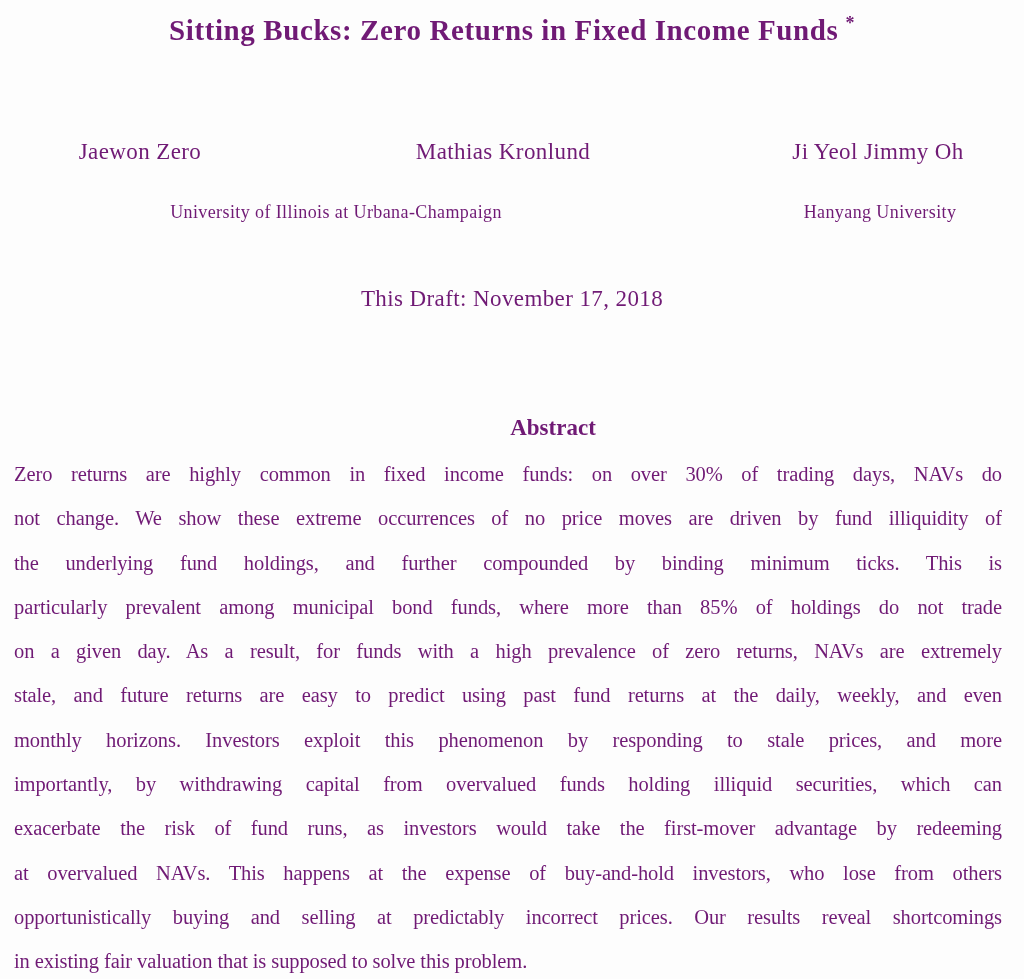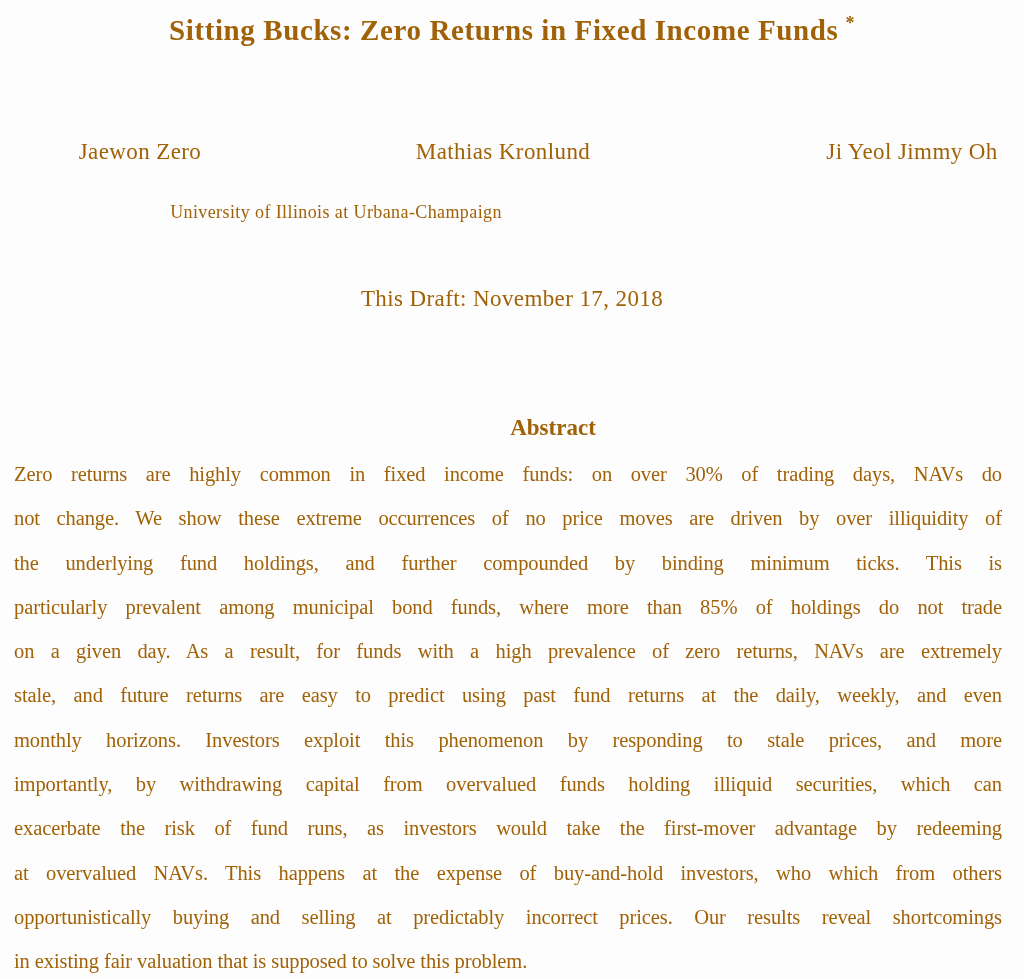--- a/index.html
+++ b/index.html
@@ -1,21 +1,21 @@
 <!DOCTYPE html>
 <html><head>
 <meta charset="utf-8">
 <style>
   html, body { margin: 0; padding: 0; background: #ffffff; }
   .page {
     position: relative;
     width: 1024px;
     height: 979px;
     background: #fdfdfd;
-    color: #a16207;
+    color: #701a75;
     font-family: "Liberation Serif", serif;
     overflow: hidden;
   }
   .title {
     position: absolute;
     top: 13px;
     left: 0;
     width: 100%;
     margin: 0;
     text-align: center;
@@ -33,21 +33,21 @@
   .author {
     position: absolute;
     top: 139px;
     font-size: 23px;
     transform: translateX(-50%);
     white-space: nowrap;
     letter-spacing: 0.4px;
   }
   .author-1 { left: 140px; }
   .author-2 { left: 503px; }
-  .author-3 { left: 912px; }
+  .author-3 { left: 878px; }
   .affil {
     position: absolute;
     top: 202px;
     font-size: 18px;
     transform: translateX(-50%);
     white-space: nowrap;
     letter-spacing: 0.4px;
   }
   .affil-1 { left: 336px; }
   .affil-2 { left: 880px; }
@@ -95,33 +95,34 @@
 
 <div class="page">
 
   <h1 class="title"><span>Sitting Bucks: Zero Returns in Fixed Income Funds</span><span class="fn-marker">*</span></h1>
 
   <div class="author author-1">Jaewon Zero</div>
   <div class="author author-2">Mathias Kronlund</div>
   <div class="author author-3">Ji Yeol Jimmy Oh</div>
 
   <div class="affil affil-1">University of Illinois at Urbana-Champaign</div>
+  <div class="affil affil-2">Hanyang University</div>
 
   <div class="draft-date">This Draft: November 17, 2018</div>
 
   <div class="abstract-heading">Abstract</div>
 
   <div class="abstract-body">
     <div class="abstract-line">Zero returns are highly common in fixed income funds: on over 30% of trading days, NAVs do</div>
-    <div class="abstract-line">not change. We show these extreme occurrences of no price moves are driven by over illiquidity of</div>
+    <div class="abstract-line">not change. We show these extreme occurrences of no price moves are driven by fund illiquidity of</div>
     <div class="abstract-line">the underlying fund holdings, and further compounded by binding minimum ticks. This is</div>
     <div class="abstract-line">particularly prevalent among municipal bond funds, where more than 85% of holdings do not trade</div>
     <div class="abstract-line">on a given day. As a result, for funds with a high prevalence of zero returns, NAVs are extremely</div>
     <div class="abstract-line">stale, and future returns are easy to predict using past fund returns at the daily, weekly, and even</div>
     <div class="abstract-line">monthly horizons. Investors exploit this phenomenon by responding to stale prices, and more</div>
     <div class="abstract-line">importantly, by withdrawing capital from overvalued funds holding illiquid securities, which can</div>
     <div class="abstract-line">exacerbate the risk of fund runs, as investors would take the first-mover advantage by redeeming</div>
-    <div class="abstract-line">at overvalued NAVs. This happens at the expense of buy-and-hold investors, who which from others</div>
+    <div class="abstract-line">at overvalued NAVs. This happens at the expense of buy-and-hold investors, who lose from others</div>
     <div class="abstract-line">opportunistically buying and selling at predictably incorrect prices. Our results reveal shortcomings</div>
     <div class="abstract-line last">in existing fair valuation that is supposed to solve this problem.</div>
   </div>
 
 </div>
 
 </body></html>

